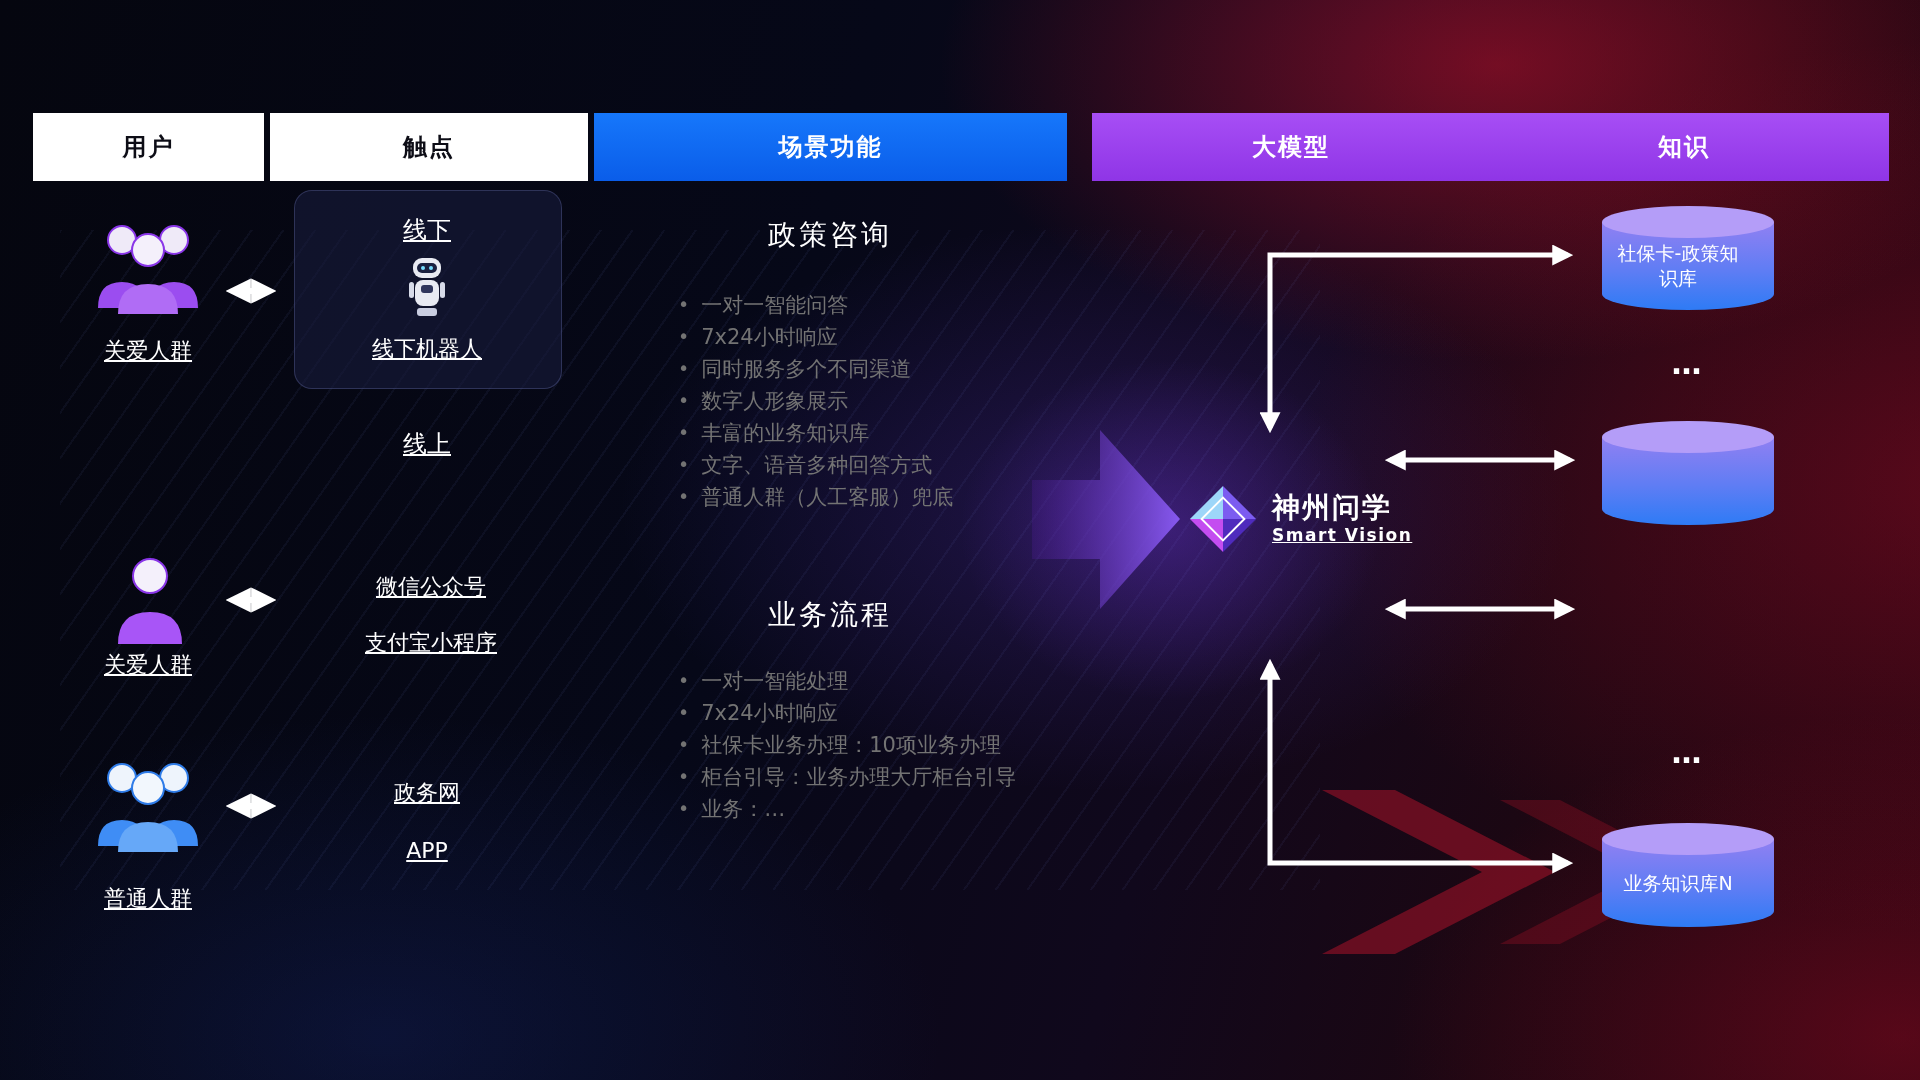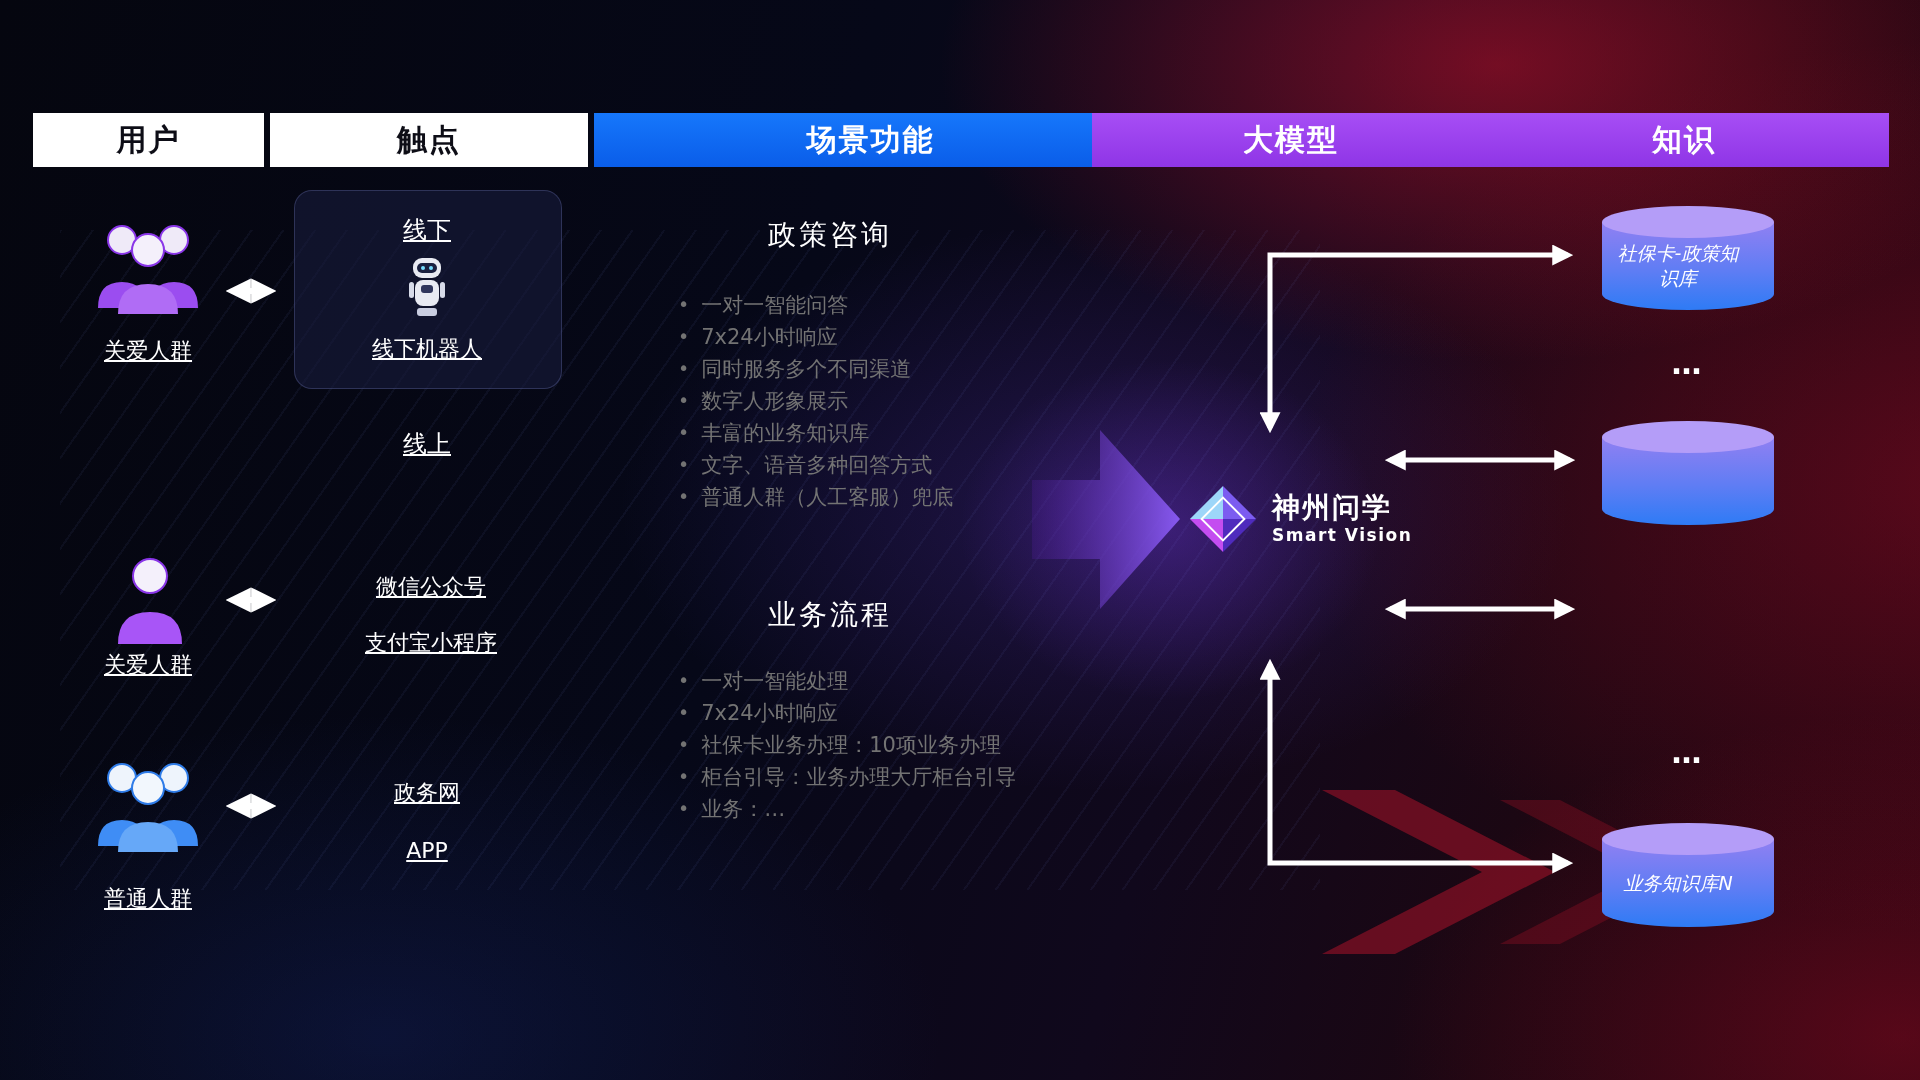--- a/index.html
+++ b/index.html
@@ -16,24 +16,24 @@
       radial-gradient(720px 430px at 57% 47%, rgba(92,55,205,.26), transparent 66%),
       radial-gradient(900px 520px at 20% 96%, rgba(28,48,135,.28), transparent 62%),
       linear-gradient(105deg,#05060f 0%,#060818 40%,#10081c 62%,#1c0712 80%,#230510 100%);
   }
   .bg-streaks { position:absolute; left:60px; top:230px; width:1260px; height:660px;
     background:repeating-linear-gradient(125deg, rgba(135,155,255,.07) 0 2px, transparent 2px 26px);
     opacity:.8;
   }
   .bg-chevron { position:absolute; inset:0; }
   
-  .hdr { position:absolute; top:113px; height:54px; display:flex; align-items:center; justify-content:center;
-    font-size:30px; font-weight:bold; letter-spacing:2px; }
+  .hdr { position:absolute; top:113px; height:68px; display:flex; align-items:center; justify-content:center;
+    font-size:24px; font-weight:bold; letter-spacing:2px; }
   .hdr.white { background:#ffffff; color:#0d0d16; }
-  .hdr.blue  { background:linear-gradient(180deg,#1677fb,#0a5de9); color:#fff;padding-left:40px; }
+  .hdr.blue  { background:linear-gradient(180deg,#1677fb,#0a5de9); color:#fff; }
   .hdr.purple{ background:linear-gradient(180deg,#a74ef5,#8f35e6); color:#fff; }
   
   .ctext { position:absolute; transform:translateX(-50%); white-space:nowrap;text-decoration:underline; }
   .t22 { font-size:22px; } .t24 { font-size:24px; }
   
   .user-icon { position:absolute; }
   
   .offline-box { position:absolute; left:294px; top:190px; width:266px; height:197px;
     background:rgba(26,30,64,.55); border:1px solid rgba(125,135,205,.28); border-radius:18px; }
   
@@ -42,23 +42,23 @@
   .bullets { position:absolute; margin:0; padding:0; list-style:none; font-size:21px; line-height:32px;
     color:#737373; }
   .bullets li::before { content:"•"; margin-right:12px; font-size:19px; position:relative; top:-1px; }
   
   .flow-arrow { position:absolute; left:1032px; top:422px; }
   .flow-glow { position:absolute; left:960px; top:360px; width:420px; height:340px;
     background:radial-gradient(closest-side, rgba(124,58,237,.30), transparent); }
   
   .logo { position:absolute; left:1188px; top:484px; display:flex; align-items:center; gap:14px; }
   .logo-name { font-size:28px; font-weight:bold; letter-spacing:2px; line-height:1.05; }
-  .logo-sub { font-size:17px; font-weight:bold; letter-spacing:1.5px; margin-top:3px; }
-  
-  .cylinder { position:absolute; width:152px; height:104px;font-style:italic; }
+  .logo-sub { font-size:17px; font-weight:bold; letter-spacing:1.5px; margin-top:3px;text-decoration:underline; }
+  
+  .cylinder { position:absolute; width:152px; height:104px; }
   .cyl-label { position:absolute; left:8px; right:8px; top:20px; bottom:4px;
     display:flex; align-items:center; justify-content:center; text-align:center;
     font-size:19px; line-height:1.3; color:#fff; }
   .dots { position:absolute; transform:translate(-50%,-50%); font-size:30px; font-weight:bold;
     letter-spacing:3px; color:#fff; }
   .arrows-overlay { position:absolute; inset:0; pointer-events:none; }
 </style>
 </head>
 <body>
 

